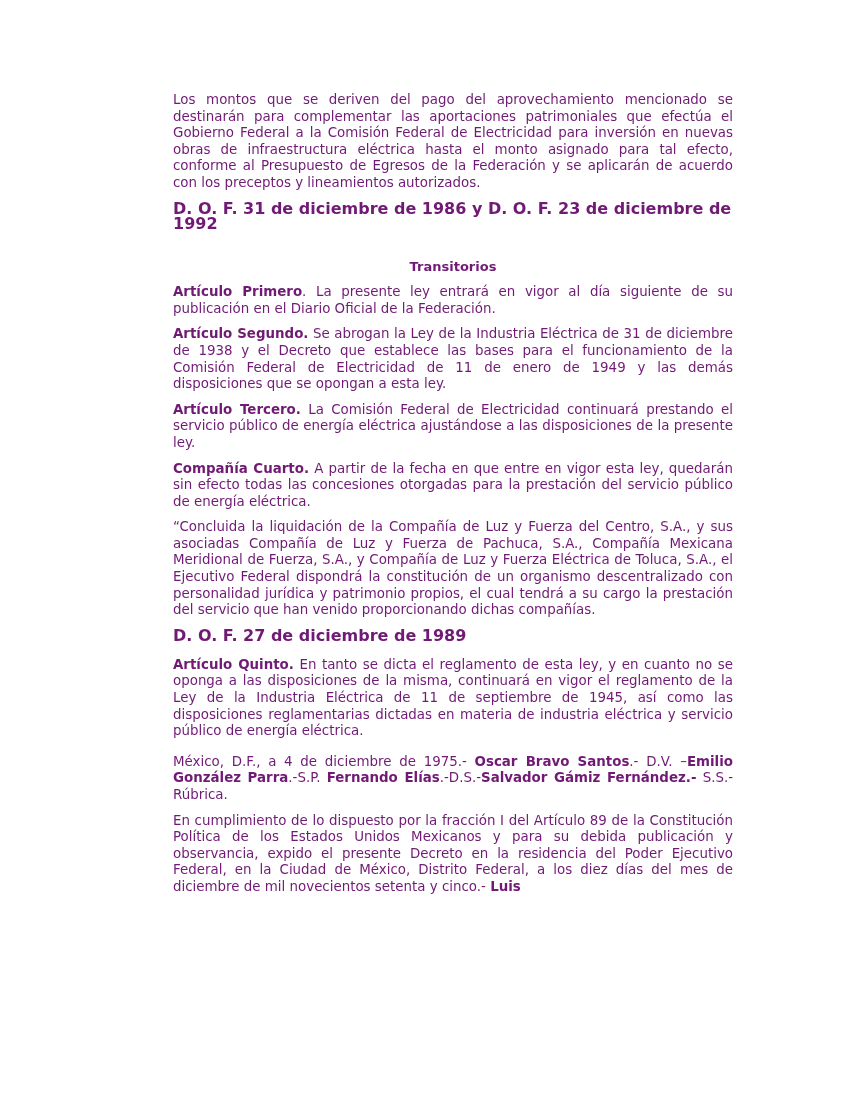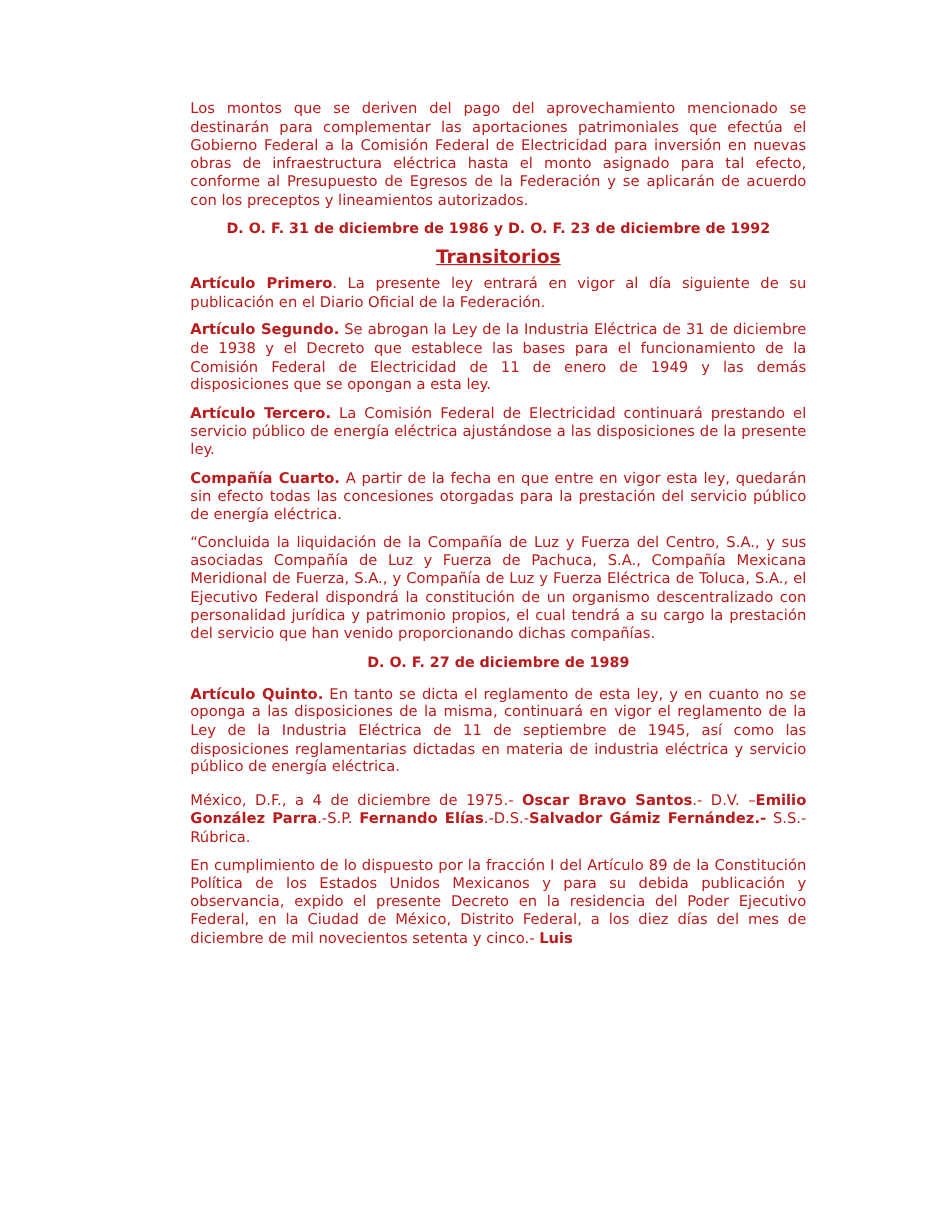--- a/index.html
+++ b/index.html
@@ -12,42 +12,41 @@
     width: 850px;
     height: 1100px;
     background: #ffffff;
     overflow: hidden;
   }
   .text-column {
     position: absolute;
     left: 173px;
     top: 92px;
     width: 560px;
-    color: #b91c1c;
+    color: #701a75;
     font-family: "DejaVu Sans", "Liberation Sans", sans-serif;
     font-size: 13.4px;
     line-height: 16.6px;
   }
   p.para {
     margin: 0 0 9px 0;
     text-align: justify;
     text-justify: inter-word;
   }
   p.para.heading {
     text-align: center;
     font-weight: bold;
-    font-size: 17px;
-    margin: 10px 0 9px 0;
-    text-decoration: underline;
+    font-size: 13px;
+    margin: 28px 0 9px 0;
   }
   p.para.note {
     font-weight: bold;
-    font-size: 13px;
+    font-size: 16px;
     line-height: 15px;
-    text-align: center;
+    text-align: left;
     margin: 0 0 9px 0;
   }
   p.para.gap-large { margin-top: 25px; }
   p.para.gap-medium { margin-top: 14px; }
   .b { font-weight: bold; }
 </style>
 </head>
 <body>
 
 <div class="page">

